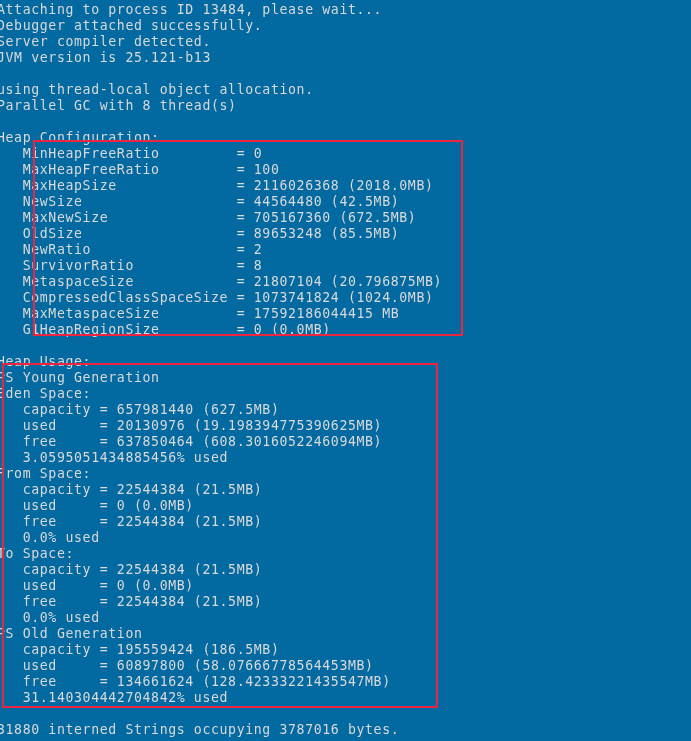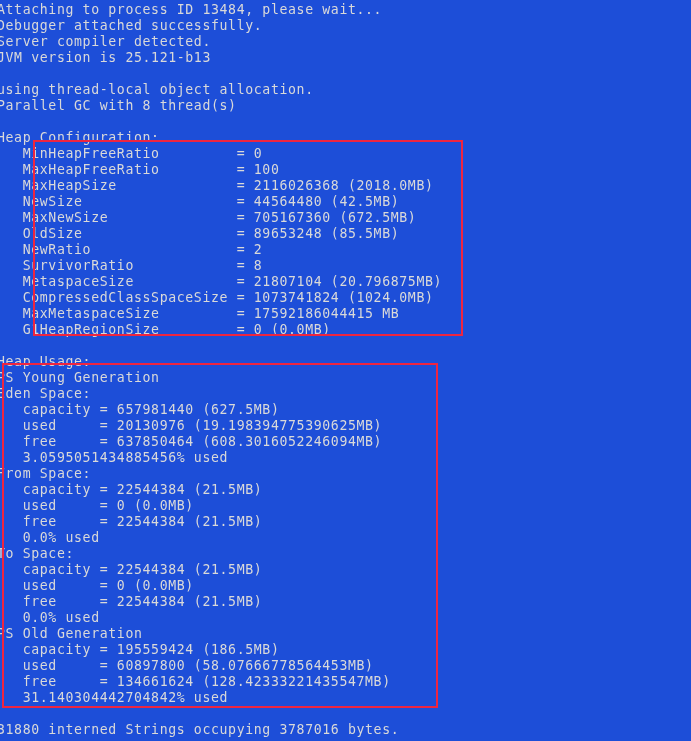--- a/index.html
+++ b/index.html
@@ -58,21 +58,21 @@
   #heap-usage-box {
     left: 2px;
     top: 363px;
     width: 436px;
     height: 345px;
   }
 </style>
 </head>
 <body>
 
-<div id="terminal" style="background: #1d4ed8;">
+<div id="terminal" style="background: #0369a1;">
 
   <pre id="console-text" style="color: rgb(217, 217, 217);">Attaching to process ID 13484, please wait...
 Debugger attached successfully.
 Server compiler detected.
 JVM version is 25.121-b13
 
 using thread-local object allocation.
 Parallel GC with 8 thread(s)
 
 Heap Configuration:

